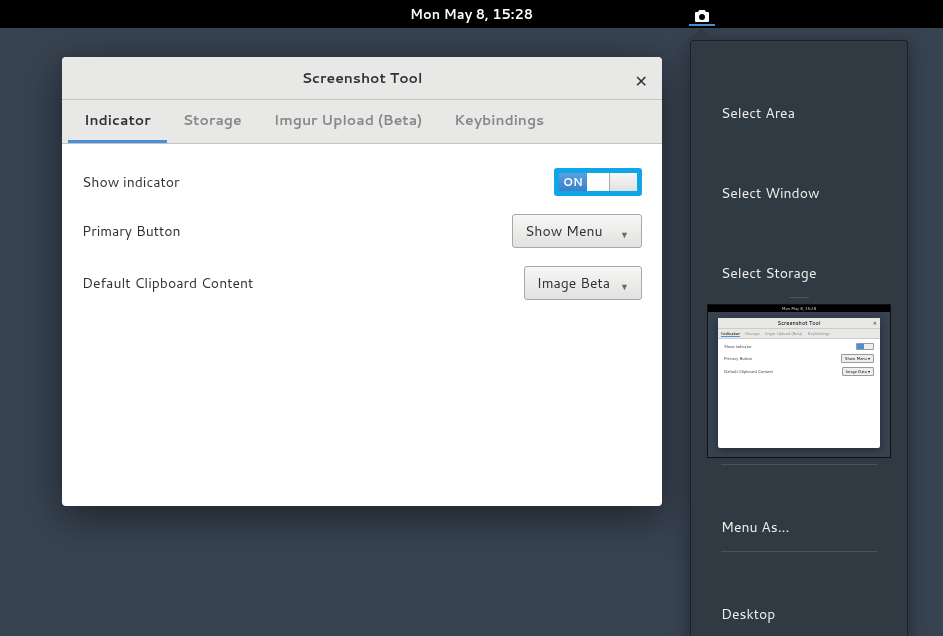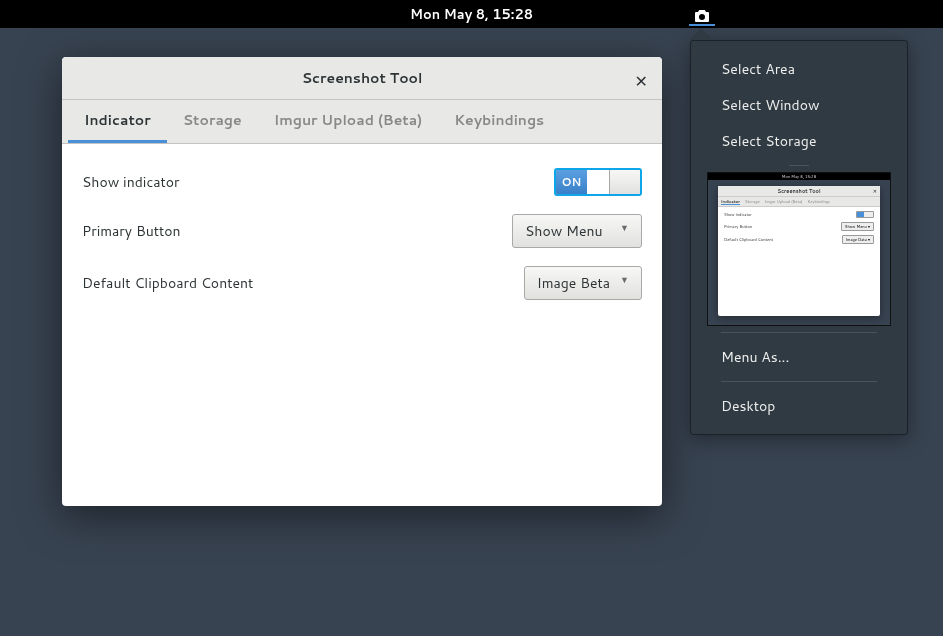--- a/index.html
+++ b/index.html
@@ -114,21 +114,21 @@
       justify-content: space-between;
       padding: 8px 0 10px 0;
     }
     .row-label {
       font-size: 14px;
       color: #2e3436;
     }
     .switch {
       width: 88px;
       height: 28px;
-      border: 2px solid #0ea5e9;
+      border: 5px solid #0ea5e9;
       border-radius: 3px;
       display: flex;
       overflow: hidden;
       cursor: pointer;
       gap: 22px;
     }
     .switch-on {
       width: 44px;
       background: linear-gradient(to bottom, #5aa0e0, #3a80c9);
       color: #fff;
@@ -144,21 +144,21 @@
       border-left: 1px solid #a8a8a6;
     }
     .dropdown {
       background: linear-gradient(to bottom, #f7f7f6, #e1e1df);
       border: 1px solid #a8a8a6;
       border-radius: 3px;
       padding: 6px 12px;
       font-size: 14px;
       color: #2e3436;
       display: flex;
-      align-items: flex-start;
+      align-items: flex-end;
       gap: 10px;
       cursor: pointer;
       min-width: 100px;
       justify-content: space-between;
     }
     .dropdown-wide {
       min-width: 130px;
     }
     .chevron {
       font-size: 9px;
@@ -179,20 +179,21 @@
       z-index: 40;
     }
     .popup-item {
       padding: 8px 30px;
       font-size: 14px;
       color: #eeeeec;
       cursor: pointer;
       display: flex;
       justify-content: space-between;
       align-items: center;
+      margin-top: 44px;
     }
     .popup-sep {
       height: 1px;
       background: #48535d;
       margin: 6px 30px;
     }
     .popup-sep-short {
       height: 1px;
       background: #48535d;
       margin: 6px auto;

